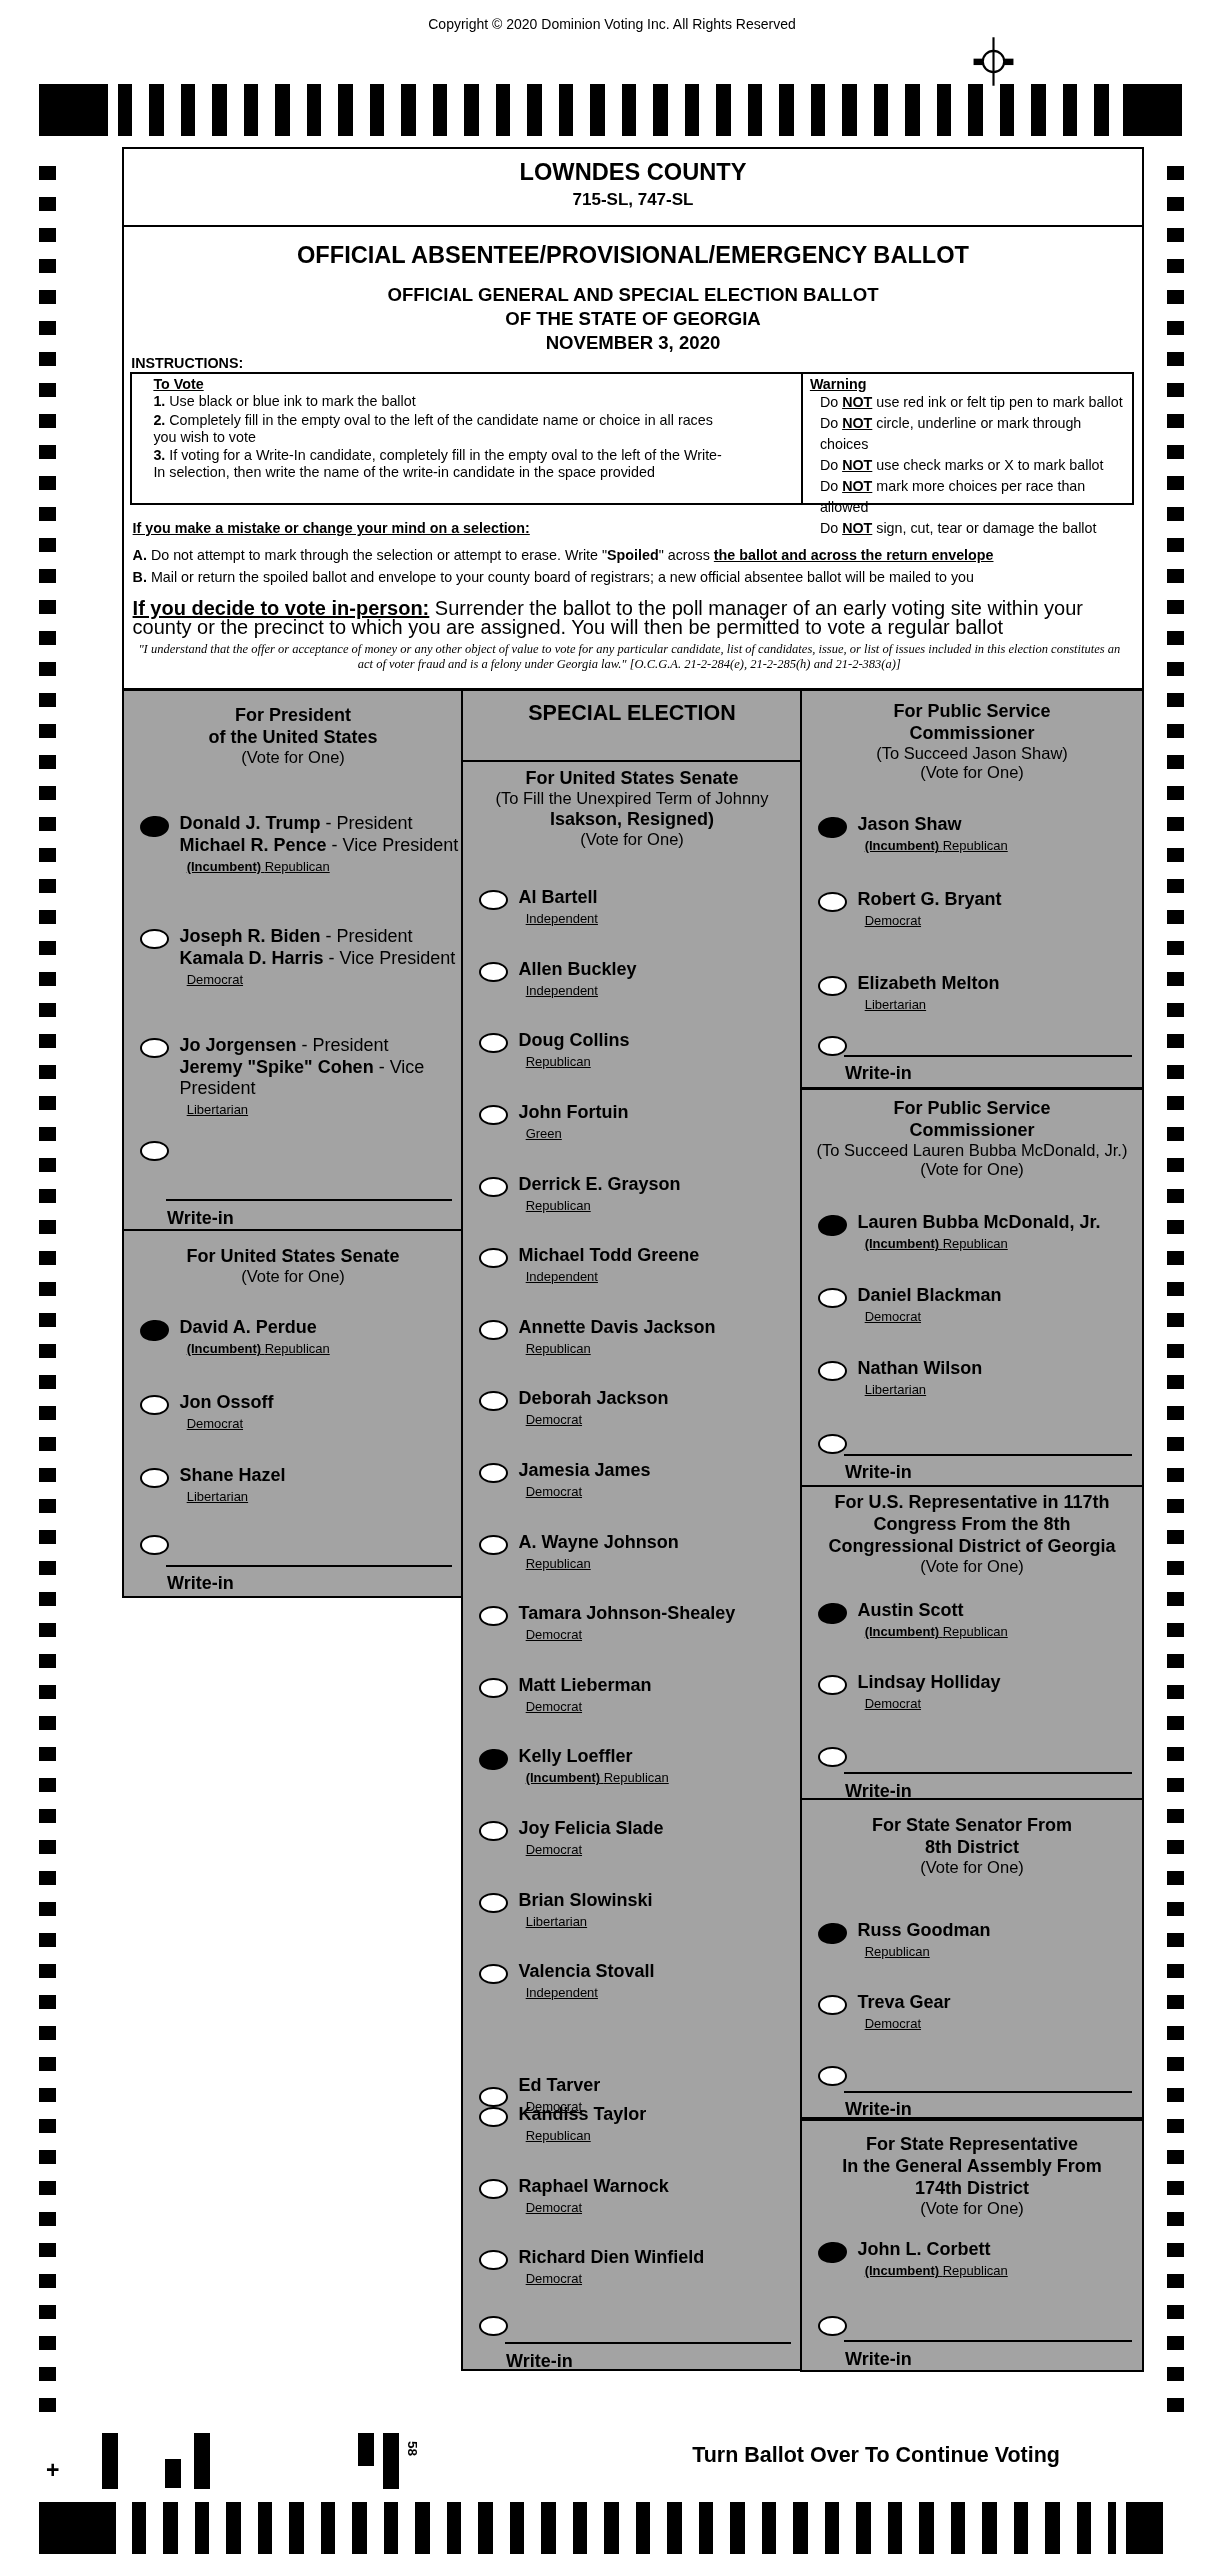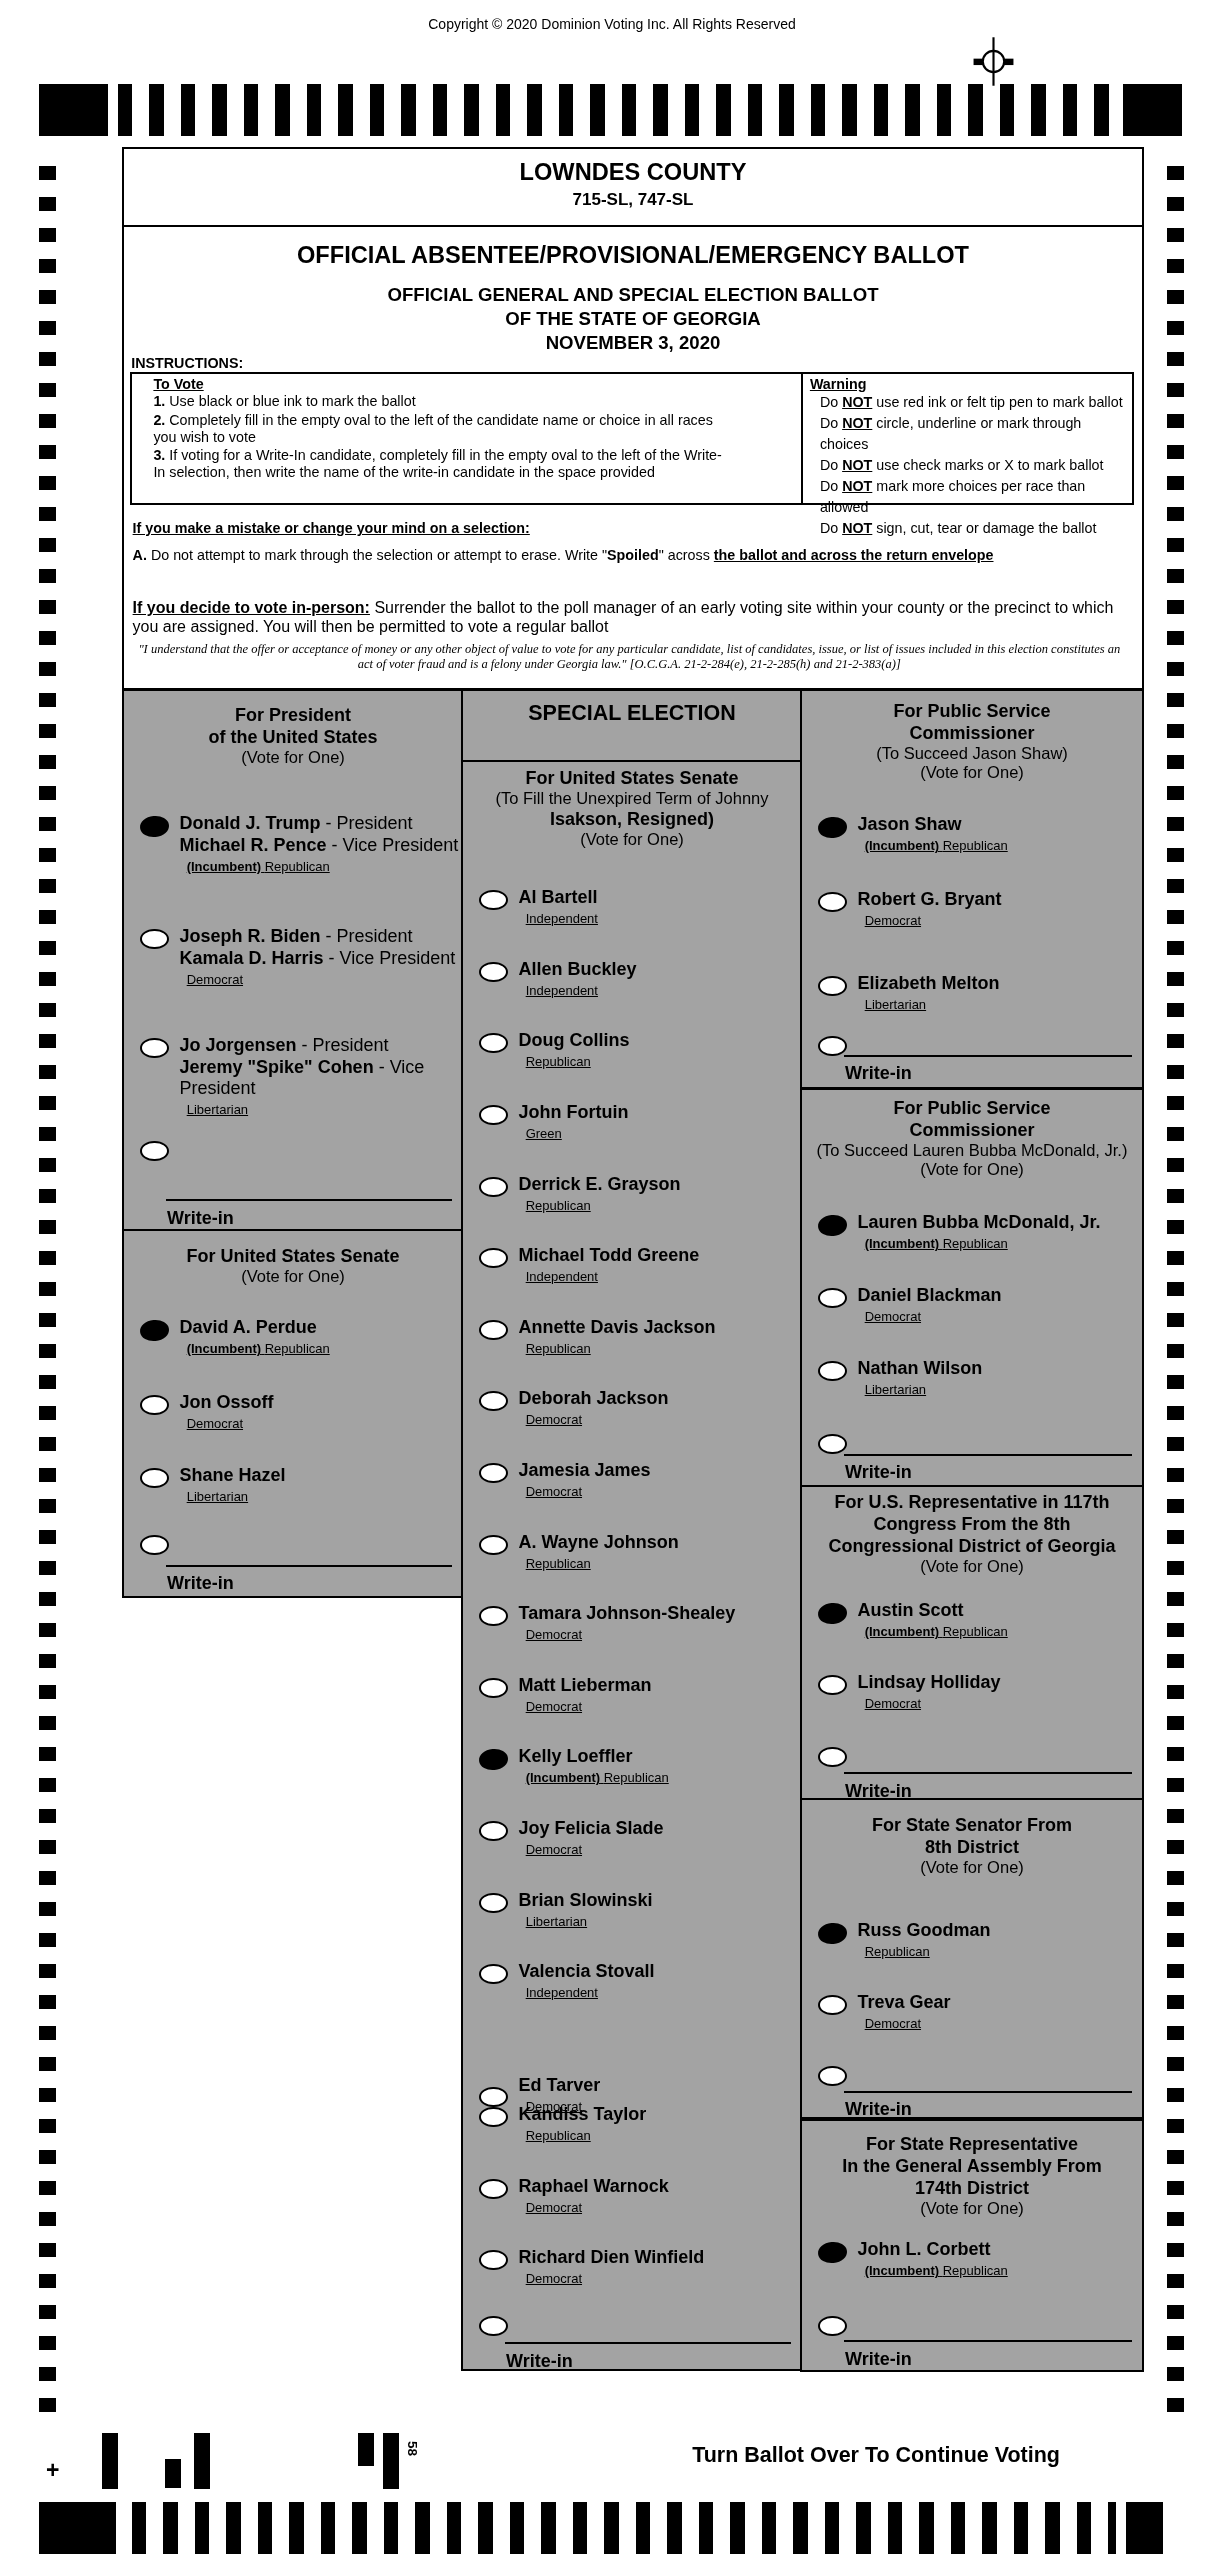--- a/index.html
+++ b/index.html
@@ -30,21 +30,21 @@
   .tv-title{font-size:14.3px;font-weight:bold;text-decoration:underline;}
   .tv-item{font-size:14.3px;line-height:17px;margin-top:1.4px;}
   .tv-item b{font-weight:bold;}
   .warn-item{font-size:14.3px;line-height:21px;padding-left:10px;}
   .warn-item .not{font-weight:bold;text-decoration:underline;}
   .m-head{position:absolute;left:8.6px;top:371px;font-size:14.3px;font-weight:bold;text-decoration:underline;}
   .m-line{position:absolute;left:8.6px;font-size:14.3px;}
   .m-line .pfx{font-weight:bold;}
   .m-line .sp{font-weight:bold;}
   .m-line .ul{font-weight:bold;text-decoration:underline;}
-  .ip{position:absolute;left:8.6px;top:450px;width:995px;font-size:16px;line-height:18.6px;}
+  .ip{position:absolute;left:8.6px;top:450px;width:995px;font-size:20px;line-height:18.6px;}
   .ip .ip-head{font-weight:bold;text-decoration:underline;}
   .fineprint{position:absolute;left:14.3px;top:493px;width:982px;text-align:center;
     font-size:12.5px;line-height:15px;font-style:italic;font-family:"Liberation Serif",serif;}
   
   .cbox{position:absolute;border:2.1px solid #000;box-sizing:border-box;background:#a3a3a3;}
   .banner{position:absolute;top:10px;left:0;right:0;text-align:center;font-size:21.5px;font-weight:bold;}
   .sep{position:absolute;left:0;right:0;border-top:2.1px solid #000;}
   .ctitle{position:absolute;left:0;right:0;text-align:center;}
   .tl{font-size:18px;font-weight:bold;line-height:22px;}
   .tl.paren{font-weight:normal;font-size:16.5px;line-height:19.3px;}
@@ -114,20 +114,21 @@
             <div class="warn-item">Do <span class="not">NOT</span> circle, underline or mark through choices</div>
             <div class="warn-item">Do <span class="not">NOT</span> use check marks or X to mark ballot</div>
             <div class="warn-item">Do <span class="not">NOT</span> mark more choices per race than allowed</div>
             <div class="warn-item">Do <span class="not">NOT</span> sign, cut, tear or damage the ballot</div>
           </div>
       </div>
     </div>
 
     <div class="m-head">If you make a mistake or change your mind on a selection:</div>
     <div class="m-line" style="top:398px;" id="m-line-a"><span class="pfx">A.</span> Do not attempt to mark through the selection or attempt to erase.  Write "<span class="sp">Spoiled</span>" across <span class="ul">the ballot and across the return envelope</span></div>
+    <div class="m-line" style="top:420px;" id="m-line-b"><span class="pfx">B.</span> Mail or return the spoiled ballot and envelope to your county board of registrars; a new official absentee ballot will be mailed to you</div>
 
     <div class="ip">
       <span class="ip-head">If you decide to vote in-person:</span><span>  Surrender the ballot to the poll manager of an early voting site within your county or the precinct to which you are assigned.  You will then be permitted to vote a regular ballot</span>
     </div>
 
     <div class="fineprint">"I understand that the offer or acceptance of money or any other object of value to vote for any particular candidate, list of candidates, issue, or list of issues included in this election constitutes an act of voter fraud and is a felony under Georgia law." [O.C.G.A. 21-2-284(e), 21-2-285(h) and 21-2-383(a)]</div>
   </div>
 
   <div id="contests">
       <div class="cbox" style="left: 122px; top: 689px; width: 342px; height: 542px;">

